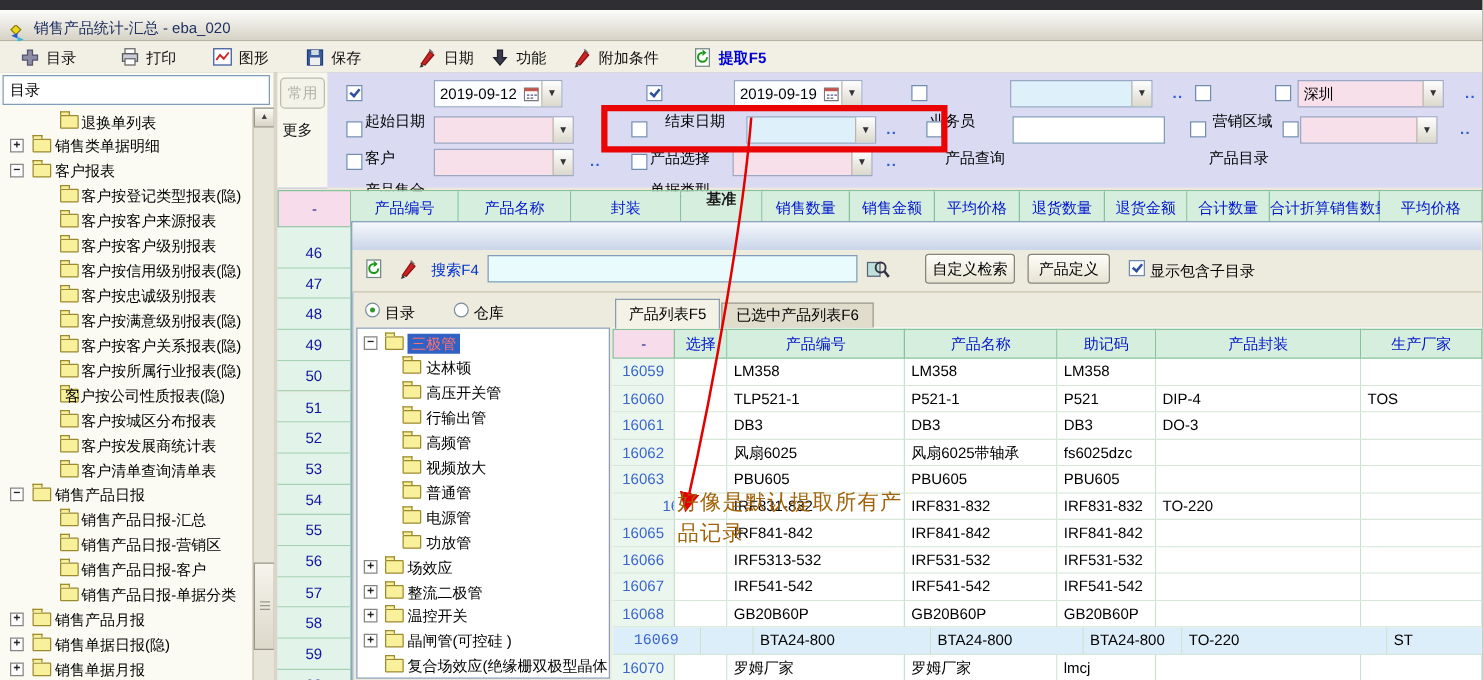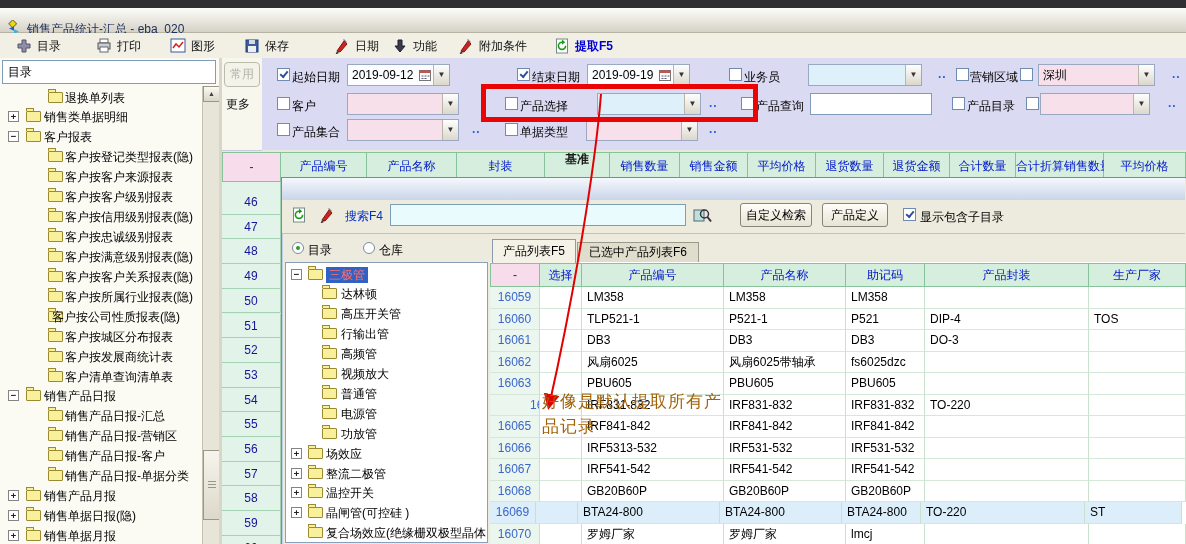--- a/index.html
+++ b/index.html
@@ -3,21 +3,21 @@
 <meta charset="utf-8">
 <style>
   html,body{margin:0;padding:0;background:#888;}
   .screen{position:relative;width:1186px;height:544px;overflow:hidden;background:#ece9dc;
     font-family:"Liberation Sans","DejaVu Sans",sans-serif;font-size:12px;color:#000;}
   .abs{position:absolute;}
   
   .dark-strip{left:0;top:0;width:1186px;height:8px;background:#2e2e33;}
   .titlebar{left:0;top:8px;width:1186px;height:24px;background:linear-gradient(180deg,#fcfcf9,#d6d2c6);border-bottom:1px solid #b7b3a2;}
   .win-icon{left:6px;top:12px;width:16px;height:15px;}
-  .win-title{left:27px;top:13px;color:#1d2f60;white-space:nowrap;}
+  .win-title{left:27px;top:6px;color:#1d2f60;white-space:nowrap;}
   .toolbar{left:0;top:33px;width:1186px;height:25px;background:#f2f0e4;border-bottom:1px solid #bdb9a8;}
   .tool-item{position:absolute;top:3px;height:20px;display:flex;align-items:center;gap:5px;cursor:default;}
   .ticon{width:16px;height:16px;display:inline-block;}
   .tlabel{white-space:nowrap;color:#111;}
   .taccent{color:#0000d6;font-weight:bold;}
   .tb-cb{left:640px;top:38px;}
   .tb-cb-label{left:658px;top:39px;color:#111;}
   .tb-analysis{left:746px;top:39px;color:#8b1616;font-weight:bold;letter-spacing:1px;}
   
   .fcb{position:absolute;width:13px;height:13px;background:#fff;border:1px solid #6f8cb0;box-sizing:border-box;}
@@ -41,21 +41,21 @@
     font-size:7px;text-align:center;line-height:14px;color:#444;}
   .sb-thumb{position:absolute;left:0;width:17px;background:linear-gradient(#f6f4ec,#dcd8ca);border:1px solid #9a968a;box-sizing:border-box;}
   .sb-grip{position:absolute;left:4px;width:8px;height:1px;background:#9a968a;box-shadow:0 3px 0 #9a968a,0 6px 0 #9a968a;}
   .splitter{left:219px;top:58px;width:3px;height:486px;background:#d9d5c8;}
   
   .left-strip{left:222px;top:58px;width:40px;height:92px;background:#f7f7ee;border-bottom:1px solid #c9c9dd;}
   .filter-panel{left:262px;top:58px;width:924px;height:92px;background:#dadaf2;}
   .ghost-btn{left:224px;top:62px;width:36px;height:25px;background:#f3f3ea;border:1px solid #bcbcac;border-radius:4px;
     color:#b3b3a8;text-align:center;line-height:23px;box-sizing:border-box;}
   .more-label{left:226px;top:96px;color:#111;}
-  .flabel{position:absolute;white-space:nowrap;color:#000;}
+  .flabel{position:absolute;white-space:nowrap;color:#000;margin-top:20px;}
   .combo{position:absolute;display:flex;height:22px;box-sizing:border-box;border:1px solid #9aa8c4;background:#fff;align-items:stretch;}
   .combo.pink{background:#f7e0ea;}
   .combo.blue{background:#def1fb;}
   .combo.date{background:#fbfdff;}
   .cval{flex:1;line-height:20px;padding-left:4px;overflow:hidden;white-space:nowrap;}
   .dd{width:15px;background:linear-gradient(#fefefe,#dbd8cc);border-left:1px solid #b9b6a9;color:#333;
     font-size:8px;line-height:20px;text-align:center;}
   .calbox{width:16px;display:flex;align-items:center;justify-content:center;background:#fbfdff;}
   .tinput{position:absolute;height:22px;box-sizing:border-box;border:1px solid #7f9db9;background:#fff;}
   .dots{position:absolute;color:#2b5fdd;font-weight:bold;letter-spacing:1px;cursor:pointer;}
@@ -624,21 +624,21 @@
       <div class="drow" style="top: 193.5px;">
         <div class="dc rnum" style="width: 50px;">16068</div>
         <div class="dc" style="width: 42px;"></div>
         <div class="dc" style="width: 142px;">GB20B60P</div>
         <div class="dc" style="width: 122px;">GB20B60P</div>
         <div class="dc" style="width: 79px;">GB20B60P</div>
         <div class="dc" style="width: 164px;"></div>
         <div class="dc" style="width: 97px;"></div>
       </div>
       <div class="drow hl" style="top: 215px;">
-        <div class="dc rnum" style="width: 46px;">16069</div>
+        <div class="dc rnum" style="width: 71px; font-family: Liberation Mono, monospace;">16069</div>
         <div class="dc" style="width: 42px;"></div>
         <div class="dc" style="width: 142px;">BTA24-800</div>
         <div class="dc" style="width: 122px;">BTA24-800</div>
         <div class="dc" style="width: 79px;">BTA24-800</div>
         <div class="dc" style="width: 164px;">TO-220</div>
         <div class="dc" style="width: 97px;">ST</div>
       </div>
       <div class="drow" style="top: 236.5px;">
         <div class="dc rnum" style="width: 50px;">16070</div>
         <div class="dc" style="width: 42px;"></div>

